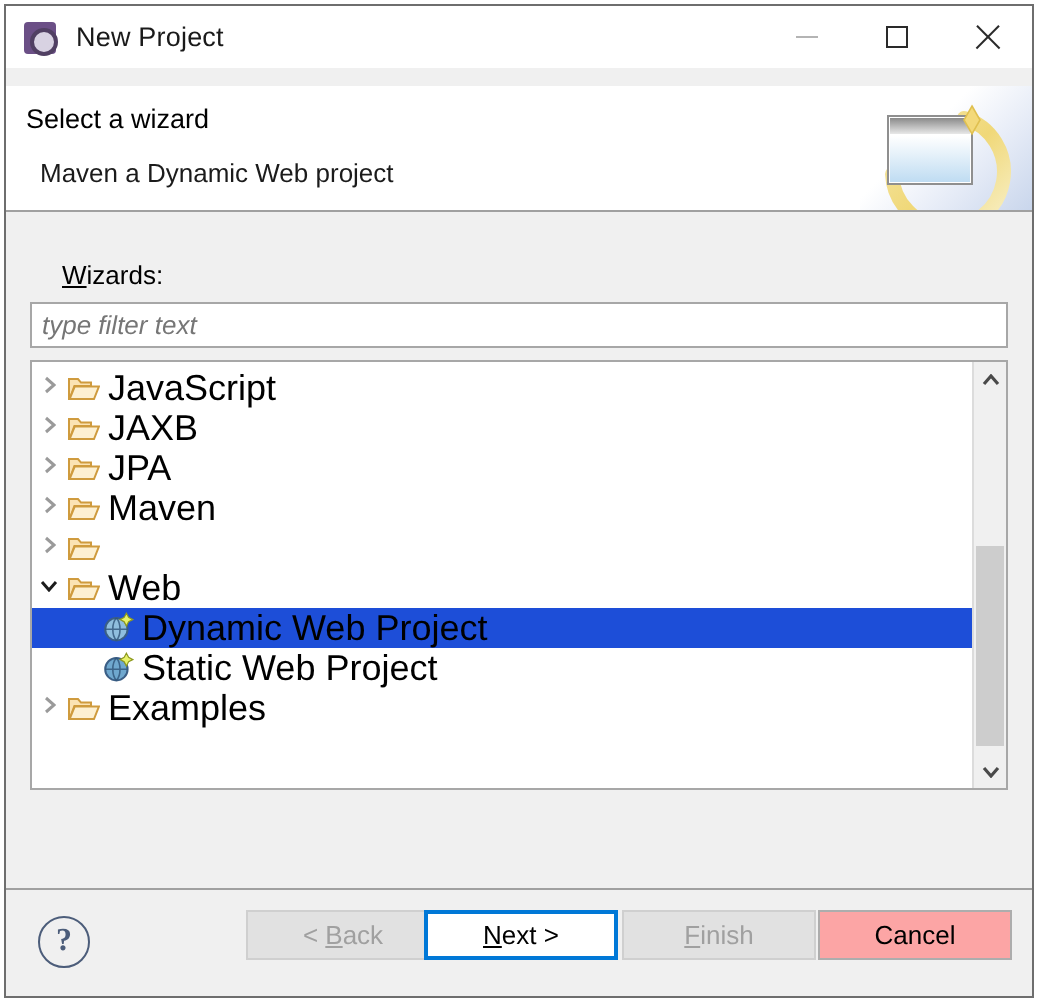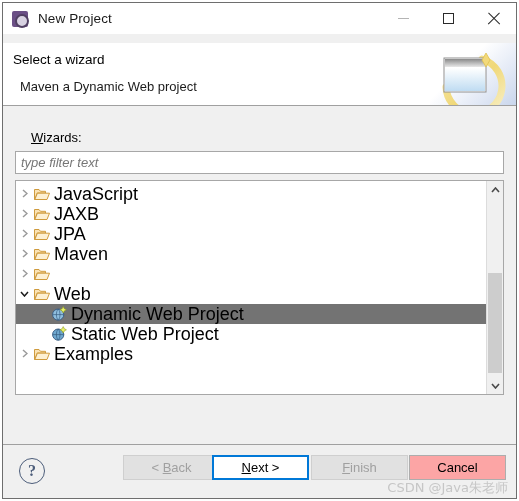--- a/index.html
+++ b/index.html
@@ -158,21 +158,21 @@
   }
   .tree-row {
     height: 20px;
     display: flex;
     align-items: center;
     font-size: 18px;
     color: #000;
     white-space: nowrap;
   }
   .tree-row.selected {
-    background: #737373;
+    background: #1d4ed8;
   }
   .twisty {
     width: 17px;
     text-align: center;
     font-size: 10px;
     color: #909090;
     flex: 0 0 auto;
     line-height: 1;
   }
   .twisty.open { color: #1c1c1c; }
@@ -438,21 +438,20 @@
             </svg>
         </div>
       </div>
     </div>
   </div>
 
   <div id="footer">
     <div id="help-icon">?</div>
   </div>
 
-  <div id="watermark">CSDN @Java朱老师</div>
 <button class="dlg-btn disabled" id="btn-back" disabled="">
       <span>&lt;&nbsp;</span>
       <u>B</u>
       <span>ack</span>
     </button>
     <button class="dlg-btn focused" id="btn-next">
       <u>N</u>
       <span>ext</span>
       <span>&nbsp;&gt;</span>
     </button>

